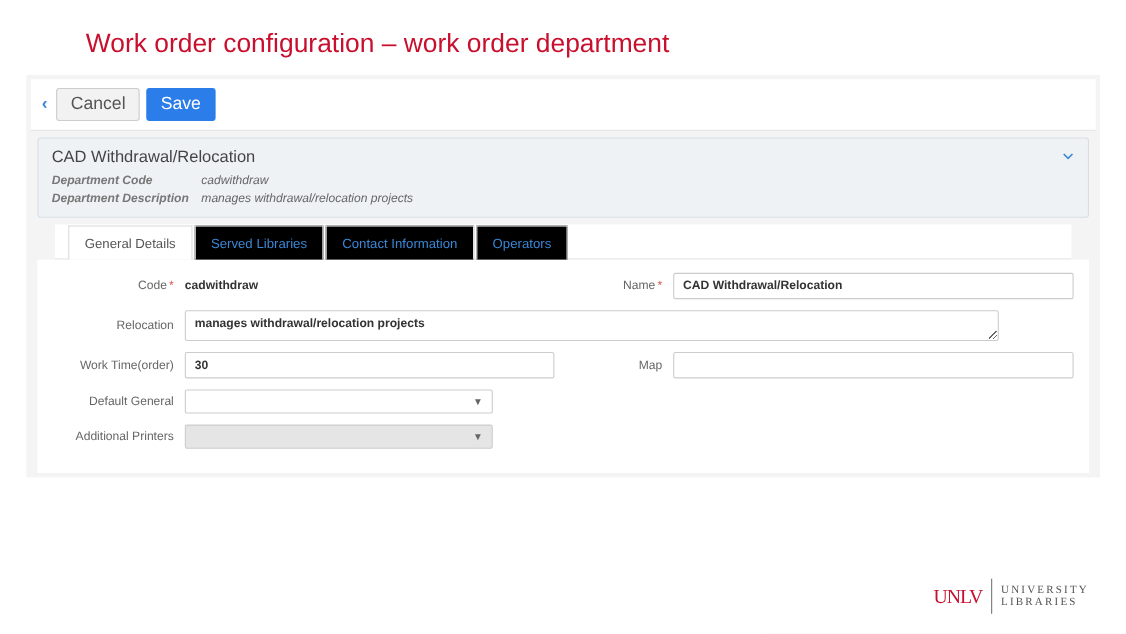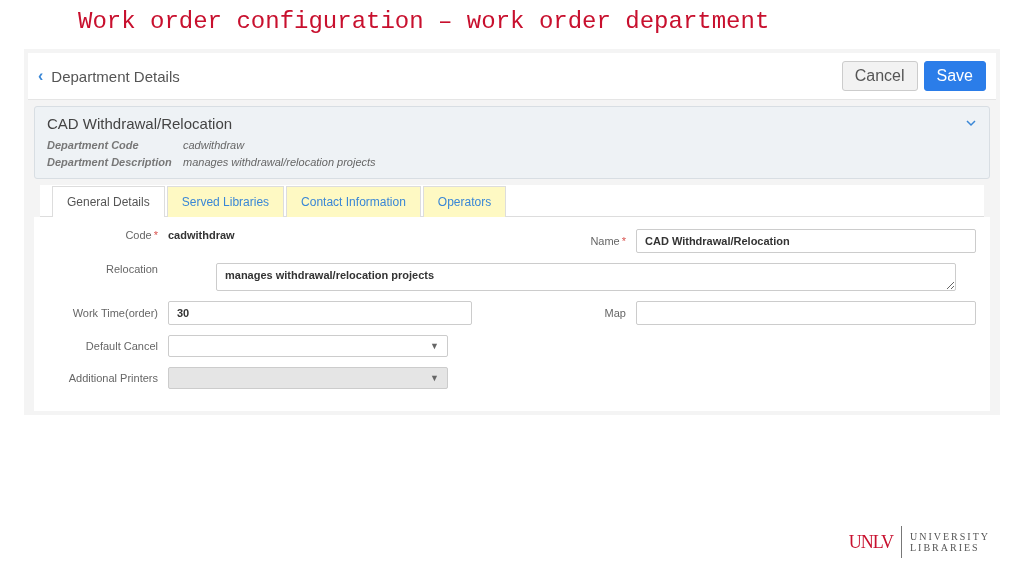--- a/index.html
+++ b/index.html
@@ -6,25 +6,25 @@
 body {
   font-family: -apple-system, BlinkMacSystemFont, "Segoe UI", Arial, sans-serif;
   background: #fff;
   width: 1024px;
   height: 576px;
   position: relative;
   font-size: 12px;
   color: #333;
 }
 .slide-title {
-  font-family: Liberation Mono, monospace;
+  font-family: Liberation Sans, sans-serif;
   color: #c8102e;
   font-size: 24px;
   font-weight: 400;
-  padding: 8px 0 14px 78px;
+  padding: 26px 0 14px 78px;
 }
 .app-frame {
   margin: 0 24px;
   background: #f4f4f4;
   padding: 4px;
 }
 .page-header {
   background: #fff;
   padding: 8px 10px;
   display: flex;
@@ -76,47 +76,47 @@
 .summary-chevron {
   position: absolute;
   right: 12px;
   top: 10px;
   color: #3a87d6;
   cursor: pointer;
 }
 .tabs {
   display: flex;
   background: #fff;
-  margin: 0 12px;
+  margin: 0 22px;
   border-bottom: 1px solid #ddd;
   padding-left: 12px;
 }
 .tab {
   padding: 8px 14px;
   font-size: 12px;
   color: #3a87d6;
   cursor: pointer;
-  background: #fef9c3;
+  background: #000000;
   border: 1px solid #ddd;
   border-bottom: none;
   margin-right: 2px;
   position: relative;
   top: 1px;
 }
 .tab.active {
   background: #fff;
   color: #555;
   border-top: 1px solid #ddd;
 }
 .form-area {
   background: #fff;
   margin: 0 6px;
   padding: 12px 14px;
 }
-.form-row { display: flex; align-items: flex-start; margin-bottom: 10px; gap: 48px; }
+.form-row { display: flex; align-items: center; margin-bottom: 10px; }
 .form-row .col { display: flex; align-items: center; }
 .col-left { width: 50%; }
 .col-right { width: 50%; }
 .field-label {
   width: 120px;
   text-align: right;
   padding-right: 10px;
   color: #666;
   font-size: 11px;
 }
@@ -125,21 +125,21 @@
 .text-input, .textarea, .select {
   border: 1px solid #ccc;
   border-radius: 2px;
   padding: 5px 8px;
   font-size: 11px;
   font-weight: 600;
   color: #333;
   background: #fff;
   font-family: inherit;
 }
-.text-input { width: 304px; }
+.text-input { width: 336px; }
 .wide-input { flex: 1; }
 .textarea { width: 740px; height: 28px; resize: both; }
 .select {
   width: 280px;
   display: flex;
   justify-content: space-between;
   align-items: center;
   cursor: pointer;
   font-weight: 400;
 }
@@ -165,21 +165,20 @@
 </style>
 </head>
 <body>
 
 <div class="slide-title">Work order configuration – work order department</div>
 
 <div class="app-frame">
 
   <div class="page-header">
     <span class="back-arrow">‹</span>
-    <span class="page-title">Department Details</span>
     <div class="header-actions">
       <button class="btn">Cancel</button>
       <button class="btn btn-primary">Save</button>
     </div>
   </div>
 
   <div class="summary-panel">
     <div class="summary-title">CAD Withdrawal/Relocation</div>
     <div class="summary-row">
       <span class="summary-label">Department Code</span>
@@ -231,21 +230,21 @@
         <input class="text-input" value="30" style="">
       </div>
       <div class="col col-right">
         <div class="field-label" style="width:100px">Map</div>
         <input class="text-input wide-input" value="" style="">
       </div>
     </div>
 
     <div class="form-row">
       <div class="col col-left">
-        <div class="field-label">Default Cancel</div>
+        <div class="field-label">Default General</div>
         <div class="select">
           <span></span>
             <span class="caret">▼</span>
         </div>
       </div>
     </div>
 
     <div class="form-row">
       <div class="col col-left">
         <div class="field-label">Additional Printers</div>

